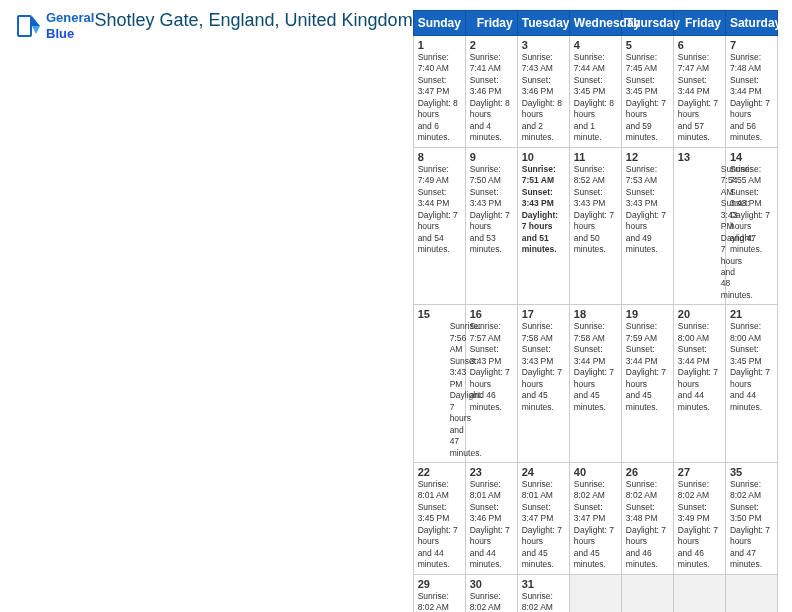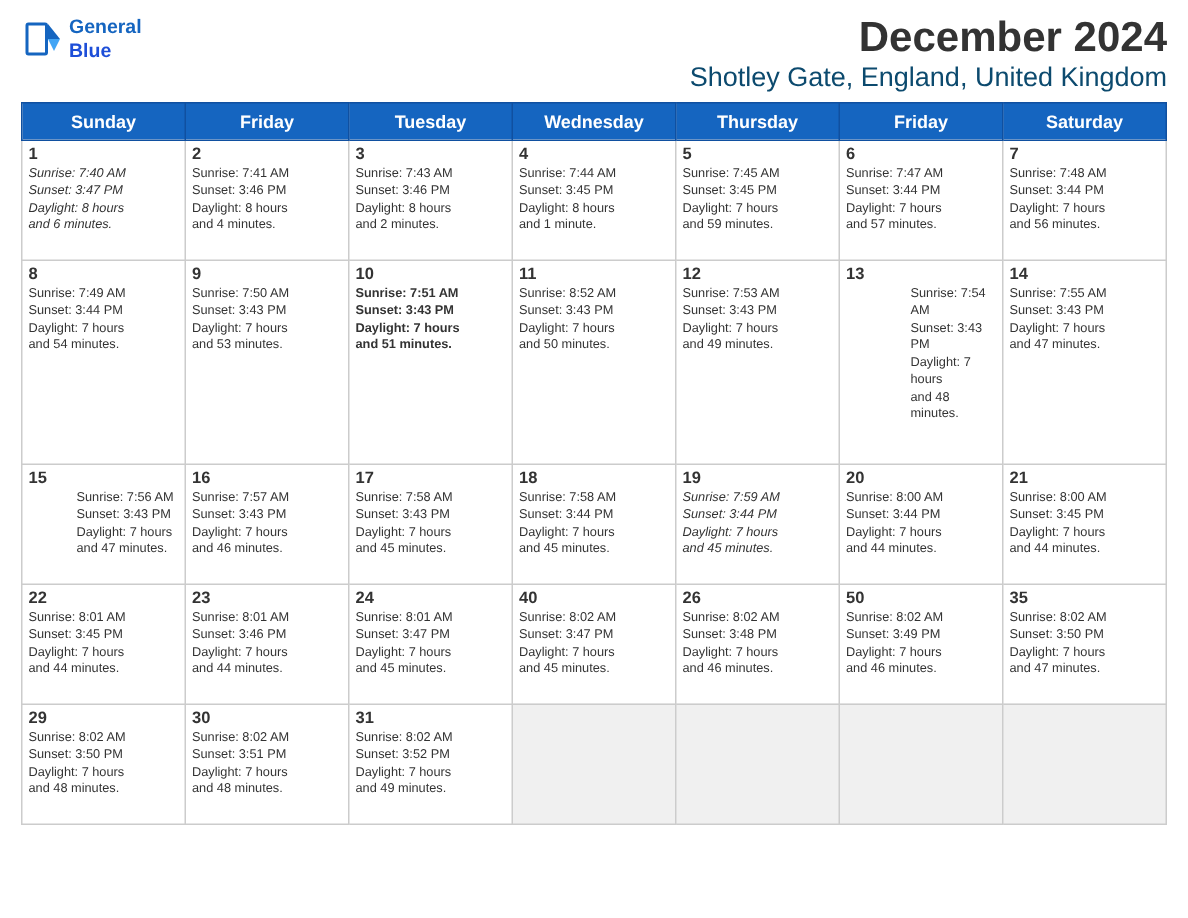--- a/index.html
+++ b/index.html
@@ -8,21 +8,21 @@
       height: 612px;
       font-family: Arial, sans-serif;
       background: #fff;
       overflow: hidden;
     }
     .page {
       width: 792px;
       height: 560px;
       padding: 10px 14px;
       display: flex;
-      flex-direction: column;
+      flex-direction: row;
     }
     .header {
       display: flex;
       justify-content: space-between;
       align-items: flex-start;
       margin-bottom: 6px;
     }
     .logo {
       display: flex;
       align-items: center;
@@ -60,21 +60,21 @@
       border-collapse: collapse;
       width: 100%;
       table-layout: fixed;
     }
     .calendar th {
       background: #1565c0;
       color: #fff;
       font-size: 12px;
       font-weight: bold;
       padding: 5px 4px;
-      text-align: center;
+      text-align: right;
       border: 1px solid #1050a0;
     }
     .calendar td {
       border: 1px solid #ccc;
       vertical-align: top;
       padding: 3px 4px;
       font-size: 9px;
       color: #333;
       background: #fff;
     }
@@ -103,42 +103,41 @@
         <polygon points="18,4 26,14 18,14" fill="#1565c0"></polygon>
         <polygon points="18,14 26,14 22,22" fill="#42a5f5"></polygon>
         <rect x="4" y="4" width="13" height="20" rx="1" fill="none" stroke="#1565c0" stroke-width="2"></rect>
       </svg>
       <div class="logo-text">
         <div><span>General</span></div>
         <div><span style="color:#1d4ed8">Blue</span></div>
       </div>
     </div>
     <div class="title-block">
-      <div class="month-title">December 2024</div>
       <div class="location">Shotley Gate, England, United Kingdom</div>
     </div>
   </div>
 
   <table class="calendar">
     <thead>
       <tr>
       <th>Sunday</th>
           <th>Friday</th>
           <th>Tuesday</th>
           <th>Wednesday</th>
           <th>Thursday</th>
           <th>Friday</th>
           <th>Saturday</th>
         </tr>
     </thead>
     <tbody id="calendar-body">
     <tr>
           <td>
             <span class="day-num">1</span>
-            <div class="day-info" style="white-space: pre-line; font-style: italic;">Sunrise: 7:40 AM
+            <div class="day-info" style="white-space: pre-line;">Sunrise: 7:40 AM
 Sunset: 3:47 PM
 Daylight: 8 hours
 and 6 minutes.</div>
           </td>
           <td>
             <span class="day-num">2</span>
             <div class="day-info" style="white-space: pre-line;">Sunrise: 7:41 AM
 Sunset: 3:46 PM
 Daylight: 8 hours
 and 4 minutes.</div>
@@ -254,21 +253,21 @@
           </td>
           <td>
             <span class="day-num">18</span>
             <div class="day-info" style="white-space: pre-line;">Sunrise: 7:58 AM
 Sunset: 3:44 PM
 Daylight: 7 hours
 and 45 minutes.</div>
           </td>
           <td>
             <span class="day-num">19</span>
-            <div class="day-info" style="white-space: pre-line; font-style: italic;">Sunrise: 7:59 AM
+            <div class="day-info" style="white-space: pre-line;">Sunrise: 7:59 AM
 Sunset: 3:44 PM
 Daylight: 7 hours
 and 45 minutes.</div>
           </td>
           <td>
             <span class="day-num">20</span>
             <div class="day-info" style="white-space: pre-line;">Sunrise: 8:00 AM
 Sunset: 3:44 PM
 Daylight: 7 hours
 and 44 minutes.</div>
@@ -311,21 +310,21 @@
 and 45 minutes.</div>
           </td>
           <td>
             <span class="day-num">26</span>
             <div class="day-info" style="white-space: pre-line;">Sunrise: 8:02 AM
 Sunset: 3:48 PM
 Daylight: 7 hours
 and 46 minutes.</div>
           </td>
           <td>
-            <span class="day-num">50</span>
+            <span class="day-num">27</span>
             <div class="day-info" style="white-space: pre-line;">Sunrise: 8:02 AM
 Sunset: 3:49 PM
 Daylight: 7 hours
 and 46 minutes.</div>
           </td>
           <td>
             <span class="day-num">35</span>
             <div class="day-info" style="white-space: pre-line;">Sunrise: 8:02 AM
 Sunset: 3:50 PM
 Daylight: 7 hours

